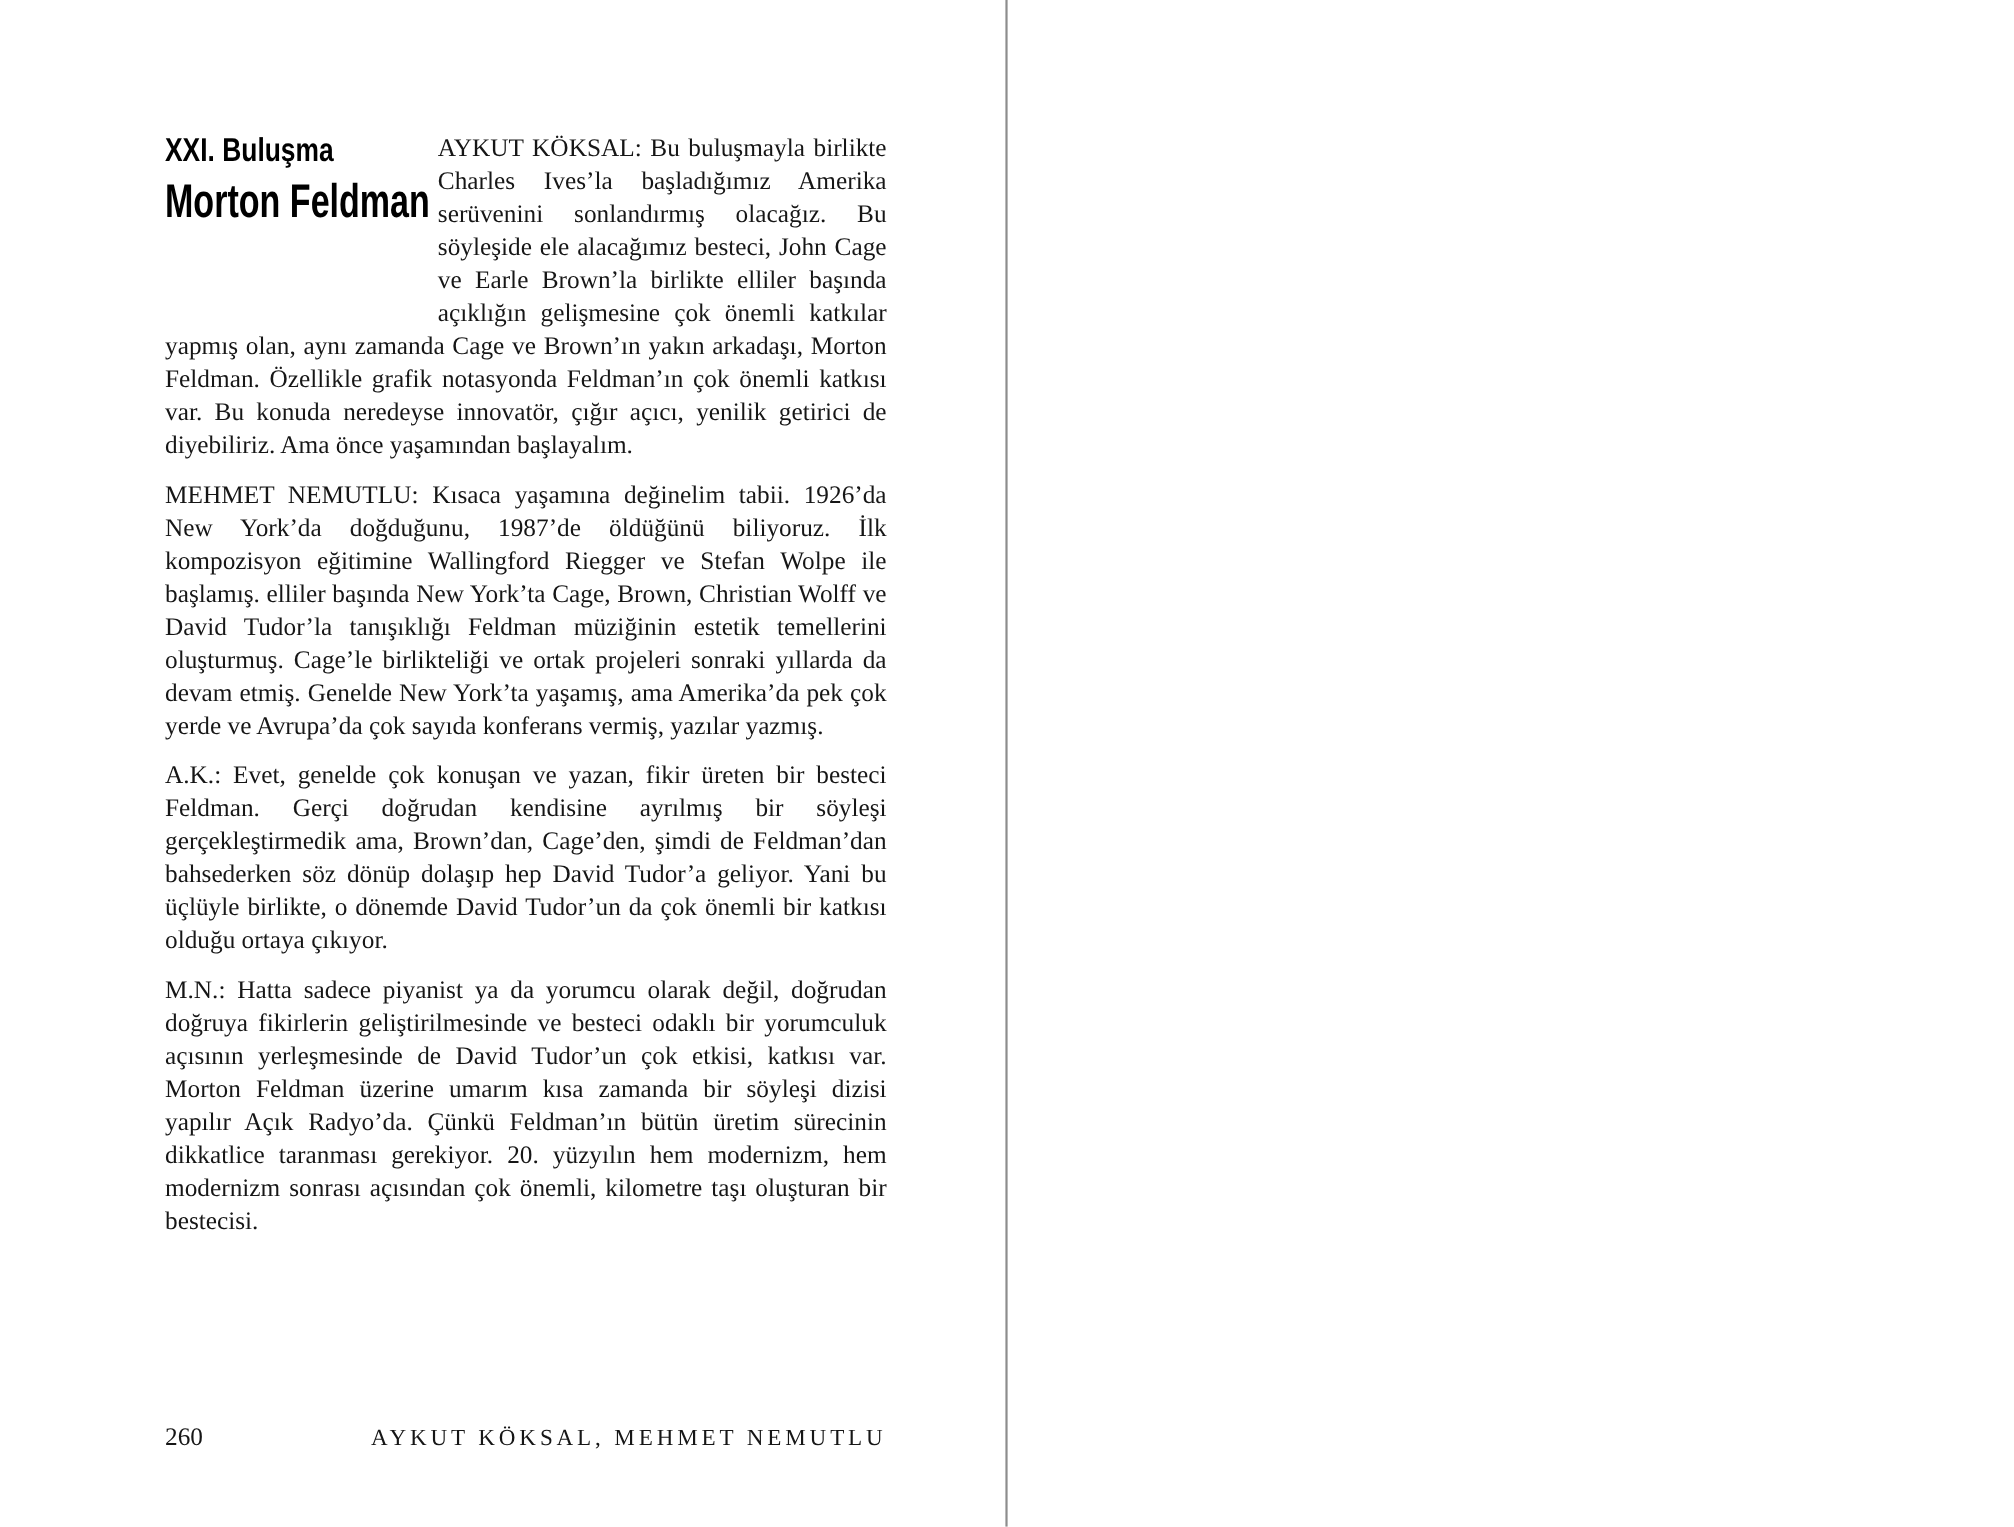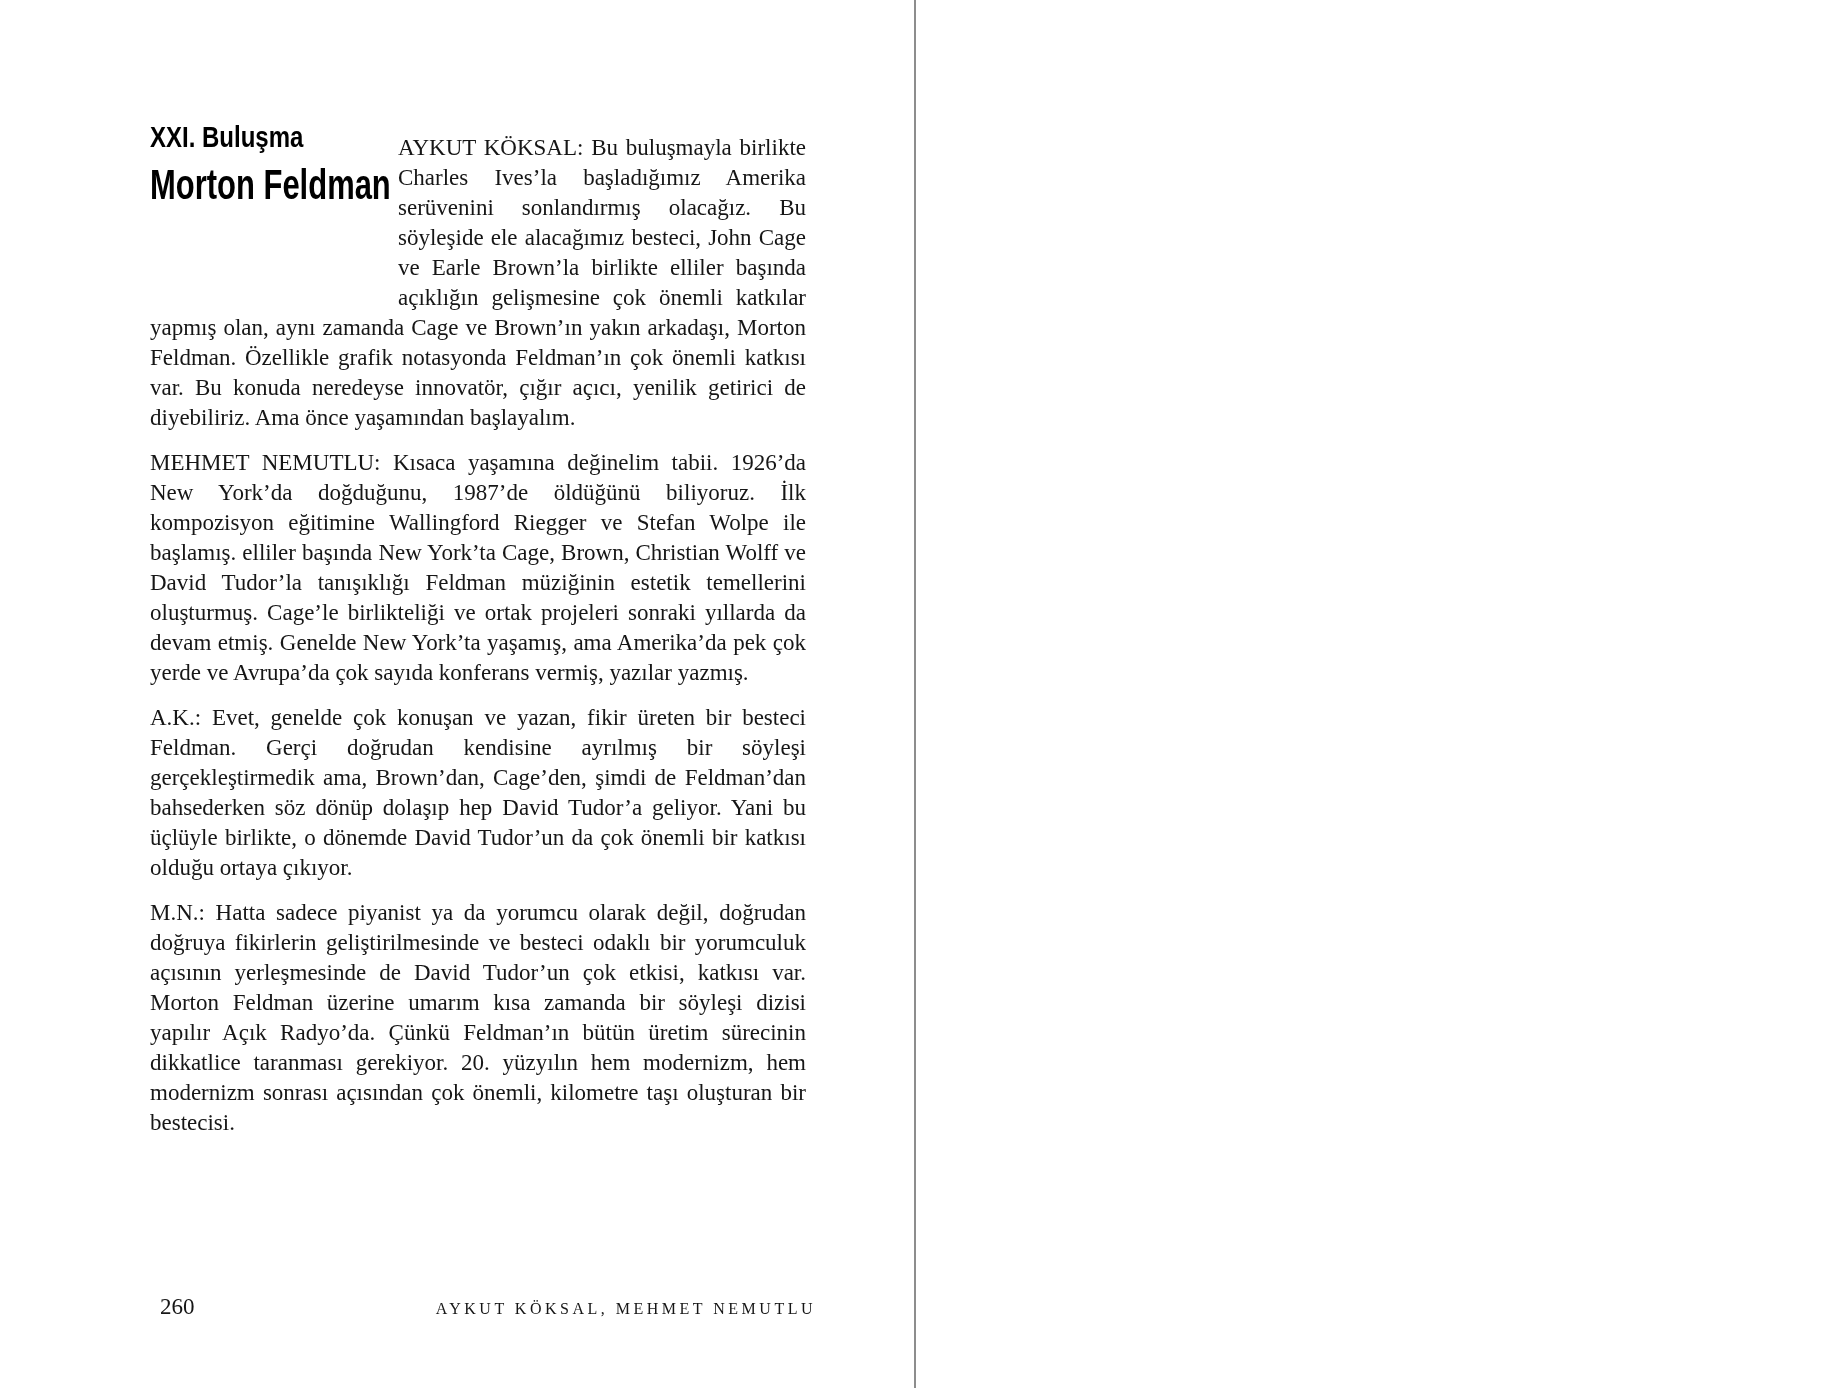--- a/index.html
+++ b/index.html
@@ -11,38 +11,38 @@
   .page{position:absolute;top:0;height:1388px;}
   #page-left{left:0;width:915px;}
   #page-right{left:916px;width:915px;}
   .divider{position:absolute;left:914px;top:0;width:2px;height:1388px;background:#8d8d8d;}
 
   
   .text-block-left{
     position:absolute;left:150px;top:120px;width:656px;
     font-size:23px;line-height:30px;text-align:justify;
   }
-  .text-block-left p{margin:13px 0 15px 0;}
+  .text-block-left p{margin:0 0 15px 0;}
   .heading-float{float:left;width:248px;height:168px;}
   .chapter-label{
     font-family:"Liberation Sans", sans-serif;font-weight:700;font-size:30px;
     color:#000;display:inline-block;transform:scaleX(.8);transform-origin:left bottom;
     margin:2px 0 0 0;white-space:nowrap;
   }
   .chapter-title{
     font-family:"Liberation Sans", sans-serif;font-weight:700;font-size:43px;
     color:#000;display:inline-block;transform:scaleX(.72);transform-origin:left bottom;
     margin:14px 0 0 0;white-space:nowrap;
   }
 
   
   .footer{position:absolute;top:1294px;display:flex;justify-content:space-between;align-items:baseline;}
-  .footer-left{left:160px;width:656px;}
+  .footer-left{left:150px;width:656px;}
   .page-number{font-size:23px;letter-spacing:0;}
-  .running-title{font-size:16px;letter-spacing:3.5px;}
+  .running-title{font-size:21px;letter-spacing:3.5px;}
 </style>
 </head>
 <body>
 
 <div class="divider"></div>
 
 <div class="page" id="page-left">
   <div class="text-block-left">
     <div class="heading-float">
       <div class="chapter-label">XXI. Buluşma</div>

